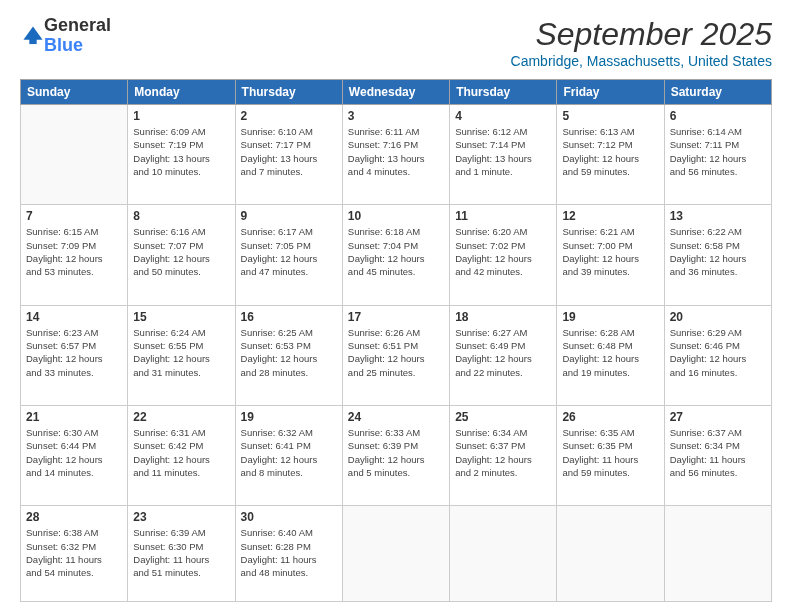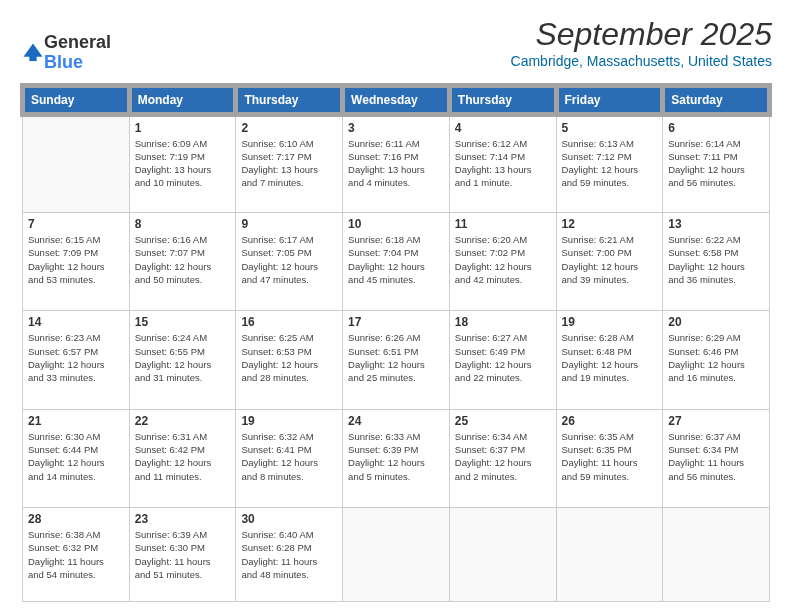--- a/index.html
+++ b/index.html
@@ -19,21 +19,20 @@
     }
     .header {
       display: flex;
       justify-content: space-between;
       align-items: flex-start;
       margin-bottom: 10px;
     }
     .logo {
       display: flex;
       align-items: center;
-      margin-top: 17px;
     }
     .logo-text {
       font-size: 18px;
       font-weight: bold;
       line-height: 1.1;
     }
     .logo-general { color: #333; }
     .logo-blue { color: #3b82f6; }
     .logo-icon {
       width: 22px;
@@ -58,21 +57,21 @@
       border-collapse: collapse;
       flex: 1;
     }
     .calendar-table th {
       background-color: #2a6db5;
       color: white;
       padding: 5px 6px;
       font-size: 12px;
       font-weight: bold;
       text-align: left;
-      border: 5px solid #a3a3a3;
+      border: 1px solid #a3a3a3;
     }
     .calendar-table td {
       border: 1px solid #ccc;
       vertical-align: top;
       padding: 4px 5px;
       font-size: 10px;
       color: #333;
       width: calc(100% / 7);
       height: 82px;
     }

